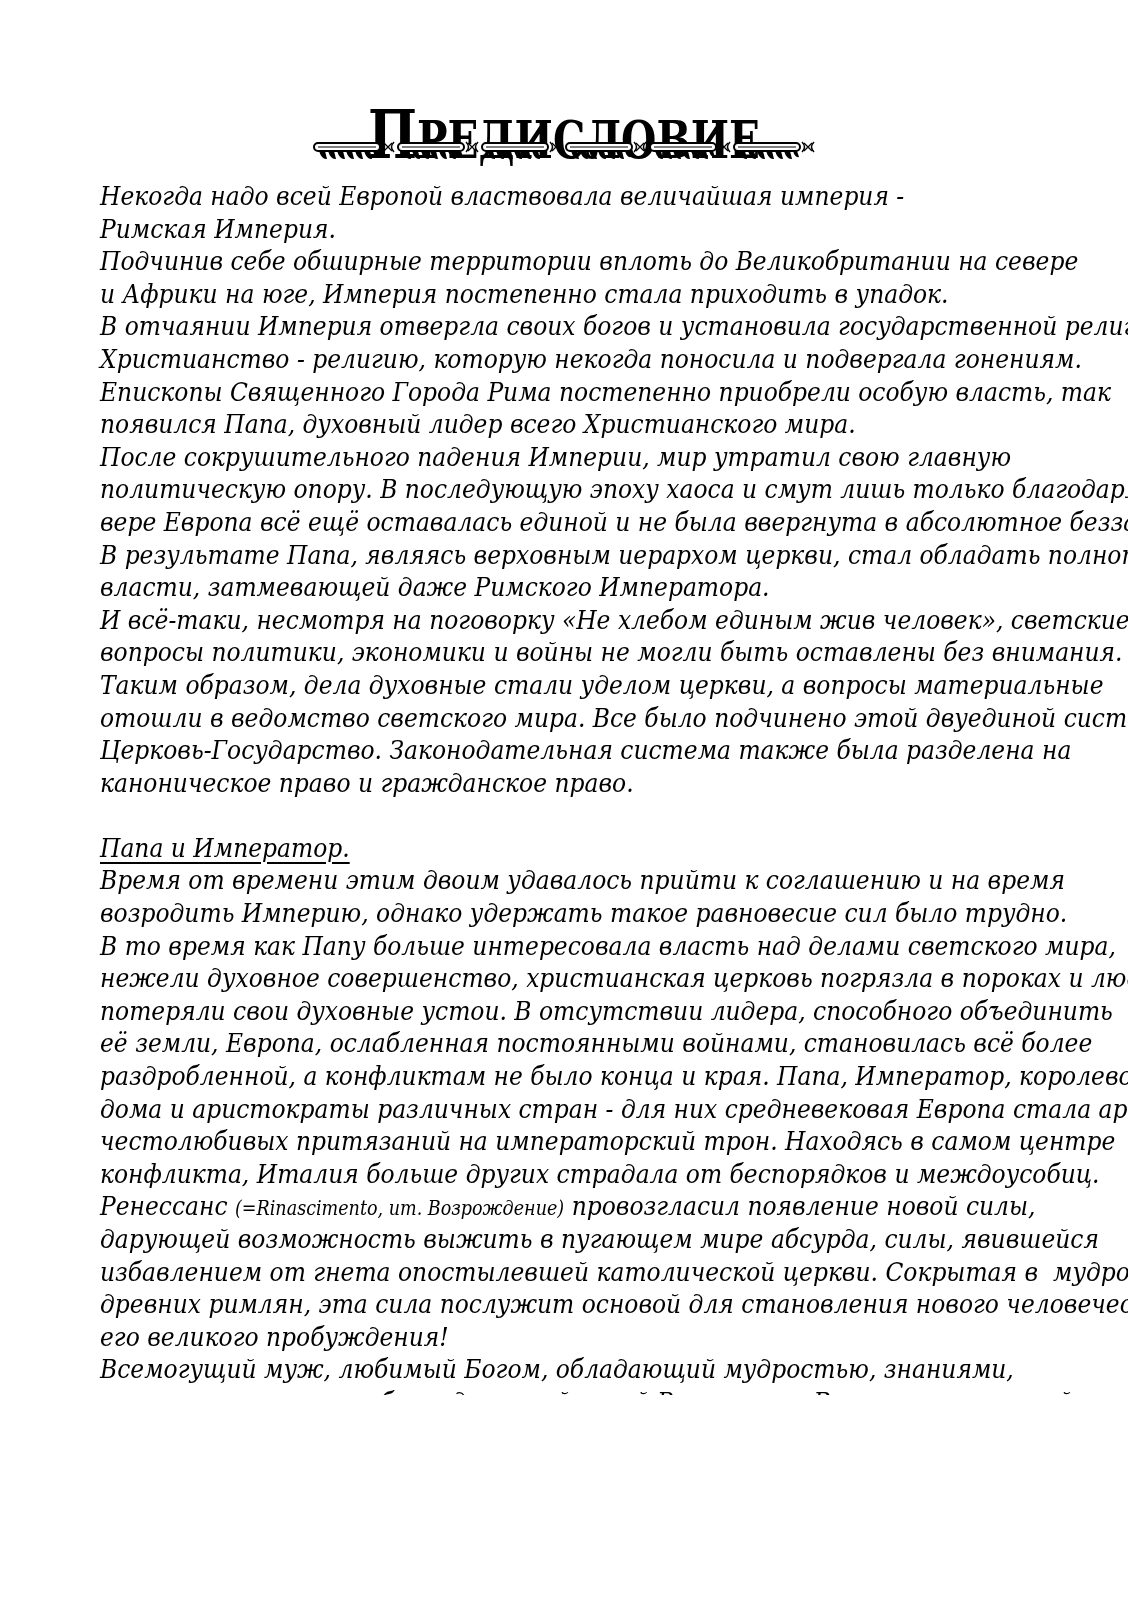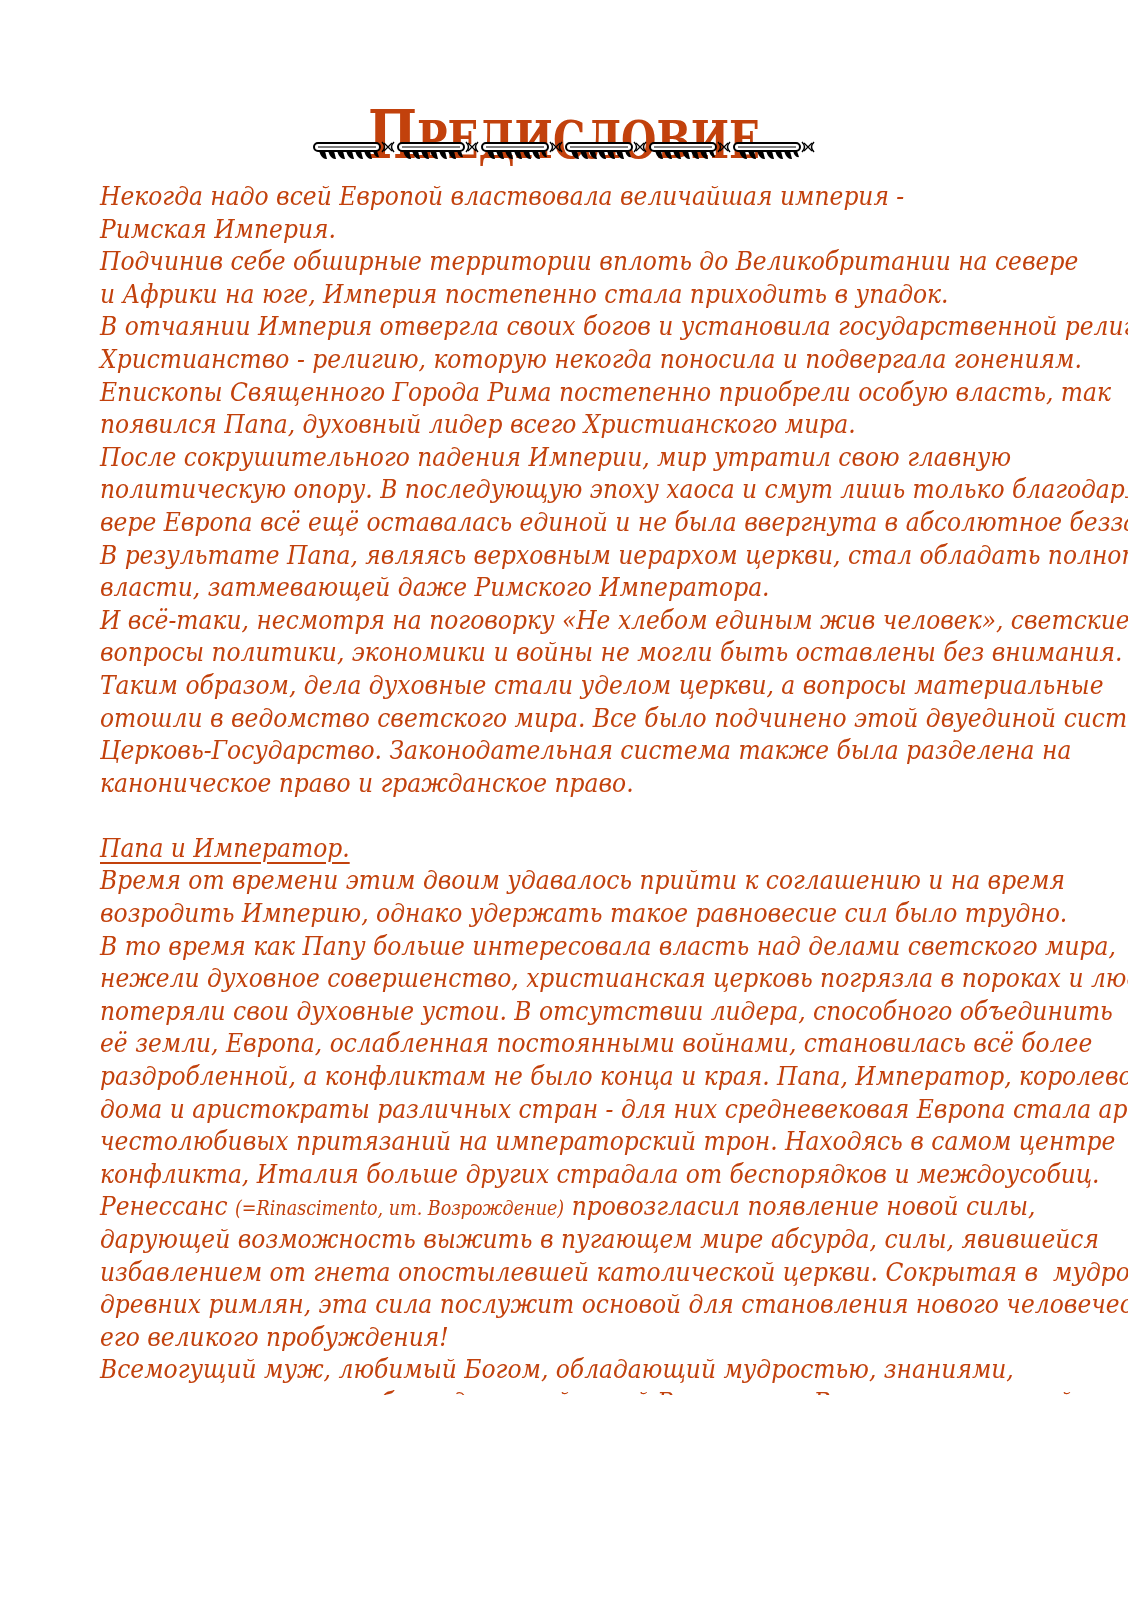--- a/index.html
+++ b/index.html
@@ -5,21 +5,21 @@
   html, body {
     margin: 0;
     padding: 0;
     background: #ffffff;
   }
   .page {
     position: relative;
     width: 1128px;
     height: 1395px;
     background: #ffffff;
-    color: #c2410c;
+    color: #000000;
     font-family: "DejaVu Serif", "Liberation Serif", serif;
     overflow: hidden;
   }
   .title {
     position: absolute;
     top: 70px;
     left: 0;
     width: 1128px;
     text-align: center;
     font-family: "DejaVu Serif", serif;

